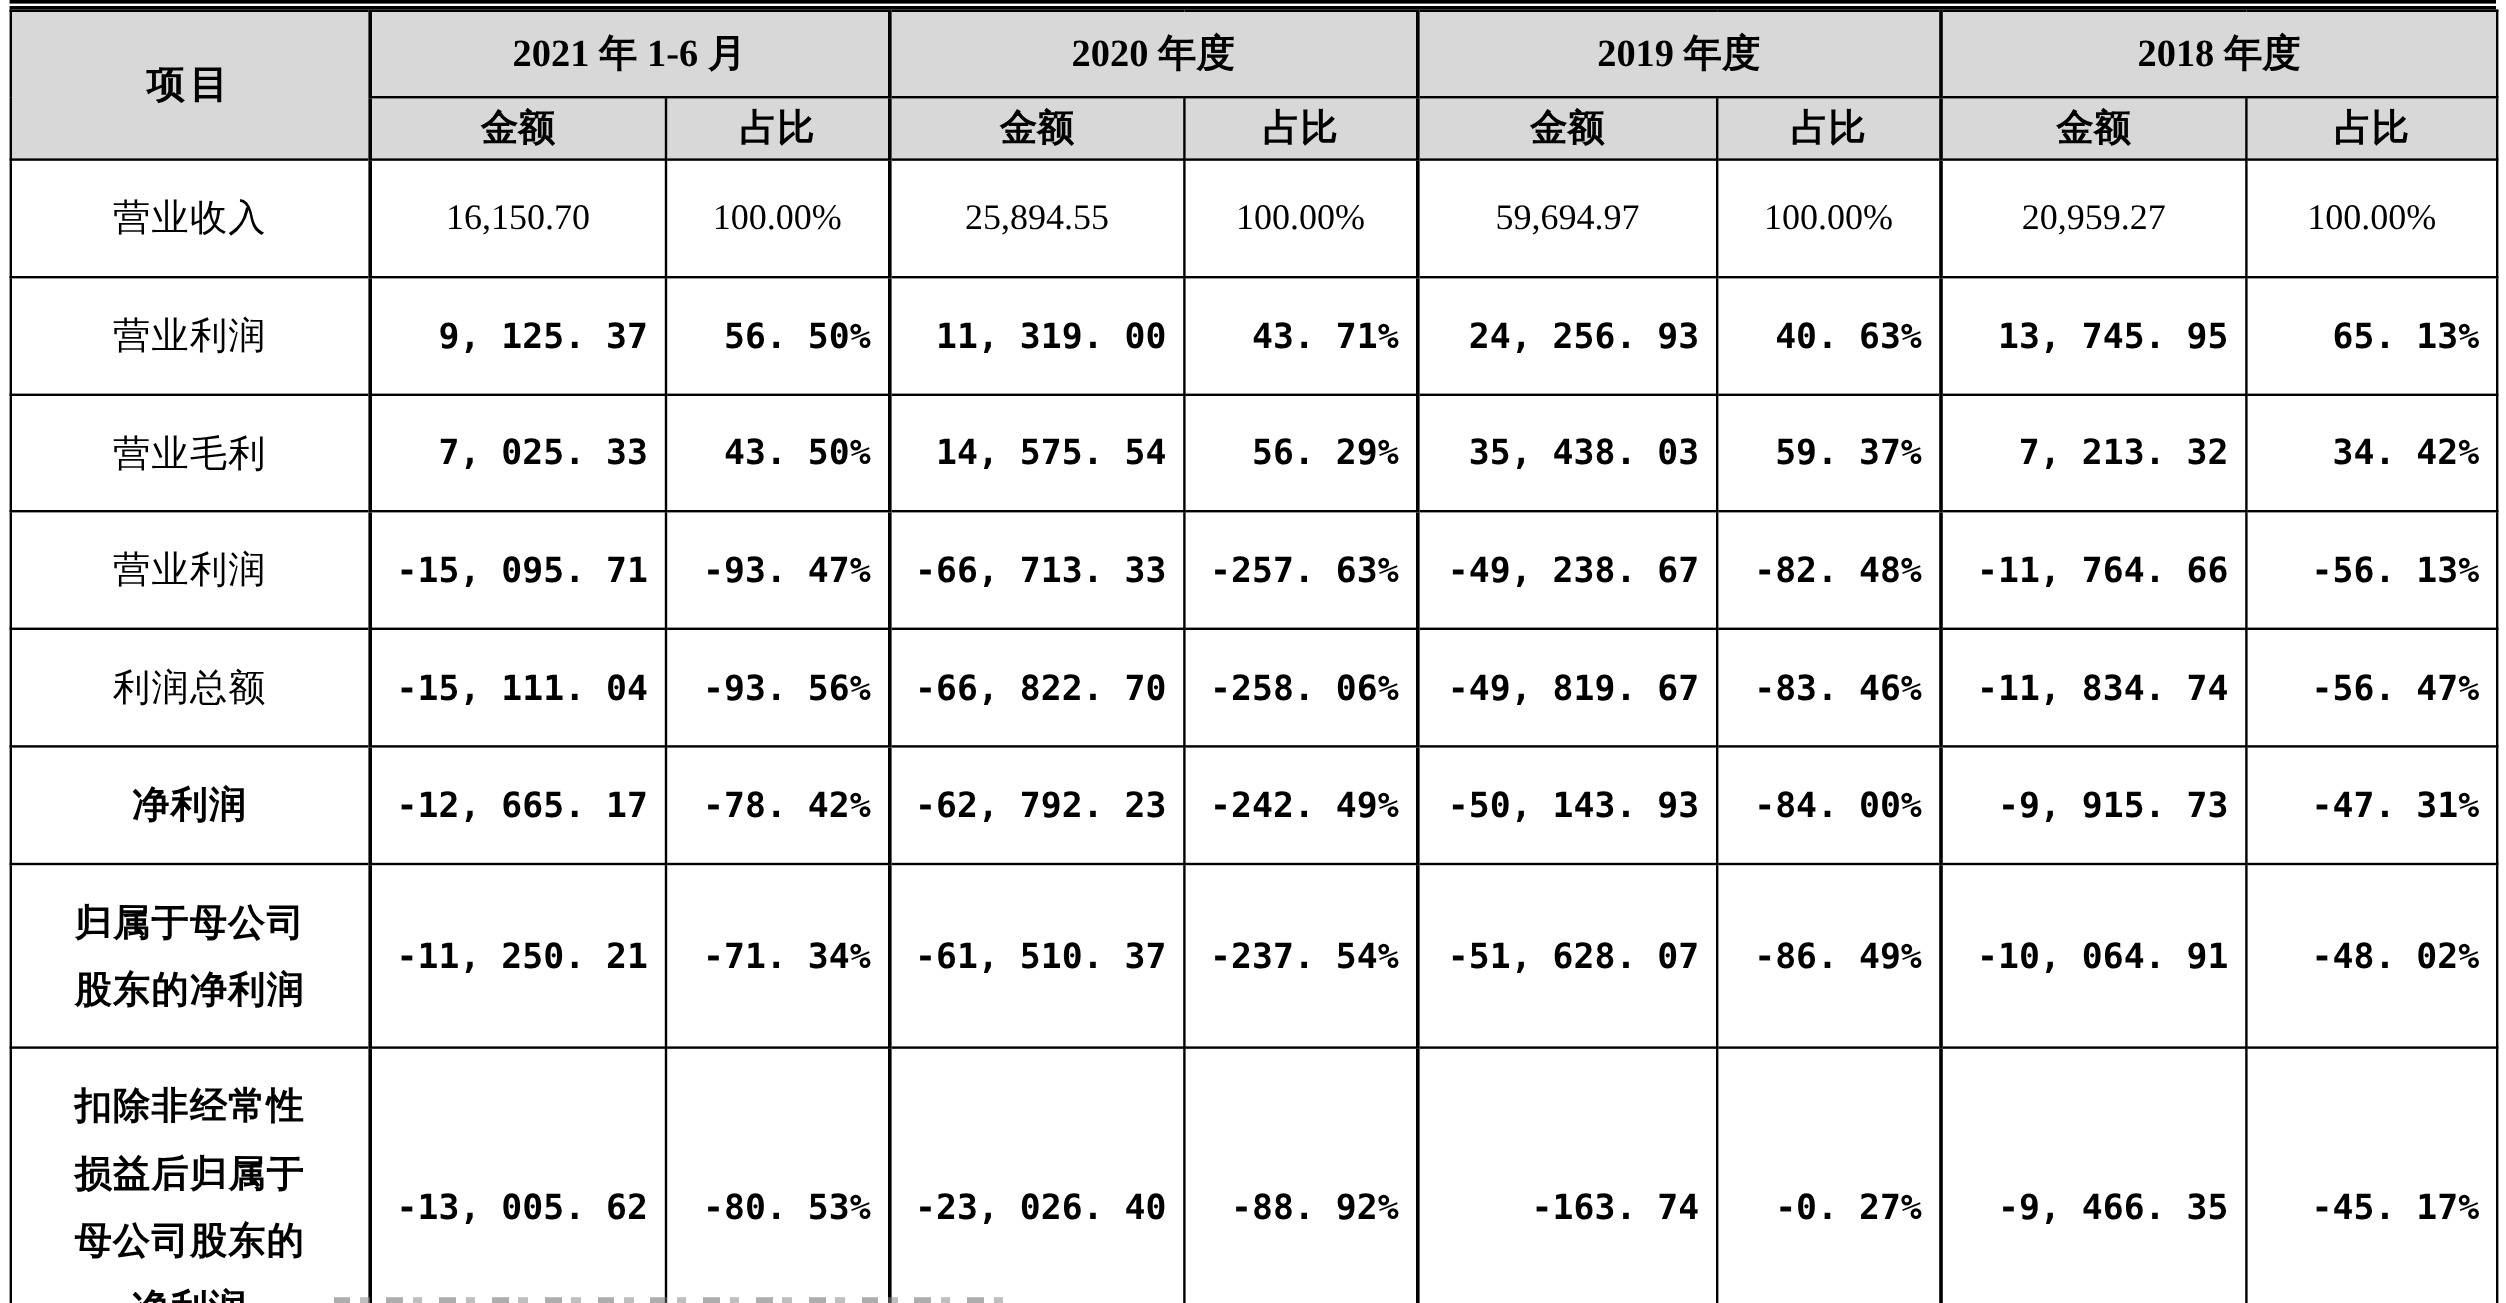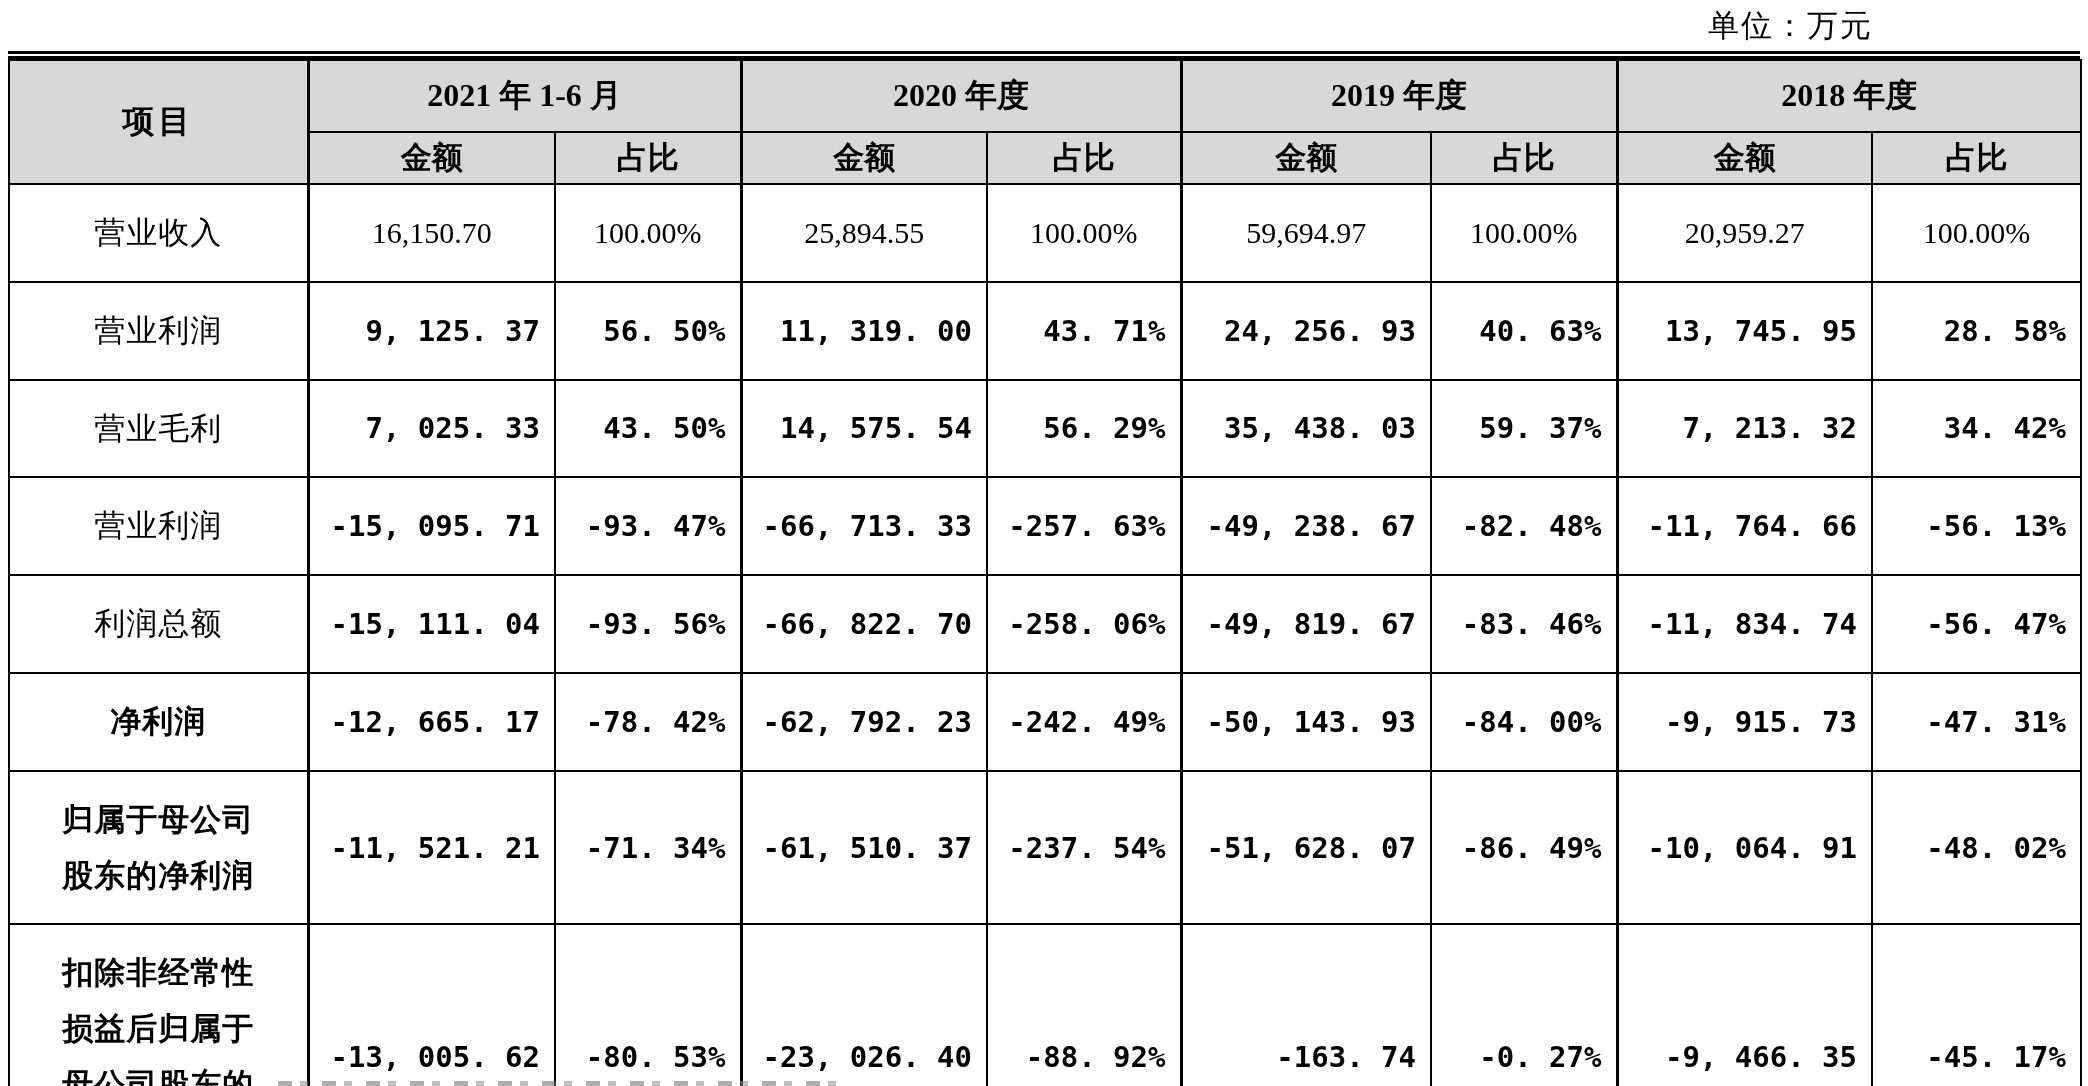--- a/index.html
+++ b/index.html
@@ -100,21 +100,20 @@
       #6a6a6a 0 14px, transparent 14px 22px,
       #8a8a8a 22px 30px, transparent 30px 44px
     );
   }
 </style>
 </head>
 <body>
 
 <div class="page">
 
-  <div class="unit-label">单位：万元</div>
 
   <div class="table-wrap">
     <table>
       <colgroup>
         <col class="c-item">
           <col class="c-amt">
           <col class="c-ratio">
         <col class="c-amt2">
           <col class="c-ratio2">
           <col class="c-amt3">
@@ -155,21 +154,21 @@
           </tr>
           <tr>
             <td class="row-label">营业利润</td>
             <td class="num group-start">9, 125. 37</td>
             <td class="num">56. 50%</td>
             <td class="num group-start">11, 319. 00</td>
             <td class="num">43. 71%</td>
             <td class="num group-start">24, 256. 93</td>
             <td class="num">40. 63%</td>
             <td class="num group-start">13, 745. 95</td>
-            <td class="num">28. 58%</td>
+            <td class="num">65. 13%</td>
           </tr>
           <tr>
             <td class="row-label">营业毛利</td>
             <td class="num group-start">7, 025. 33</td>
             <td class="num">43. 50%</td>
             <td class="num group-start">14, 575. 54</td>
             <td class="num">56. 29%</td>
             <td class="num group-start">35, 438. 03</td>
             <td class="num">59. 37%</td>
             <td class="num group-start">7, 213. 32</td>
@@ -204,21 +203,21 @@
             <td class="num group-start">-62, 792. 23</td>
             <td class="num">-242. 49%</td>
             <td class="num group-start">-50, 143. 93</td>
             <td class="num">-84. 00%</td>
             <td class="num group-start">-9, 915. 73</td>
             <td class="num">-47. 31%</td>
           </tr>
           <tr>
             <td class="row-label">归属于母公司
 股东的净利润</td>
-            <td class="num group-start">-11, 521. 21</td>
+            <td class="num group-start">-11, 250. 21</td>
             <td class="num">-71. 34%</td>
             <td class="num group-start">-61, 510. 37</td>
             <td class="num">-237. 54%</td>
             <td class="num group-start">-51, 628. 07</td>
             <td class="num">-86. 49%</td>
             <td class="num group-start">-10, 064. 91</td>
             <td class="num">-48. 02%</td>
           </tr>
           <tr>
             <td class="row-label">扣除非经常性

